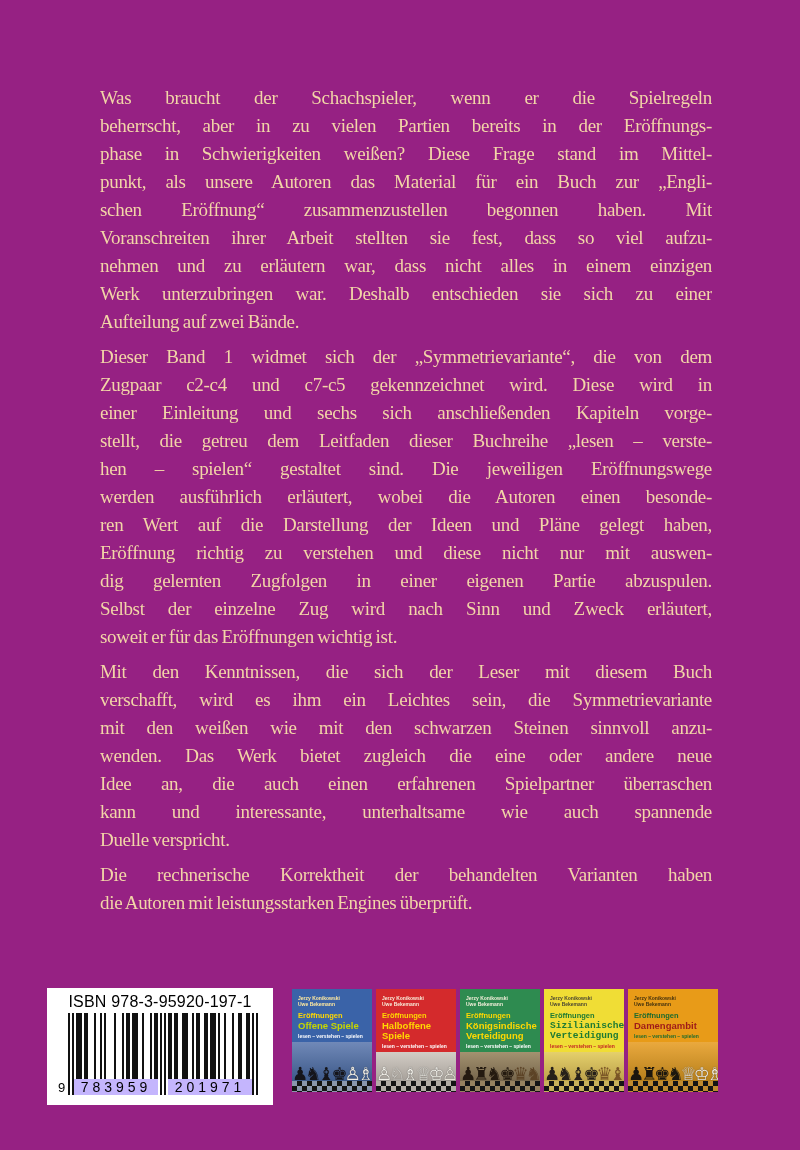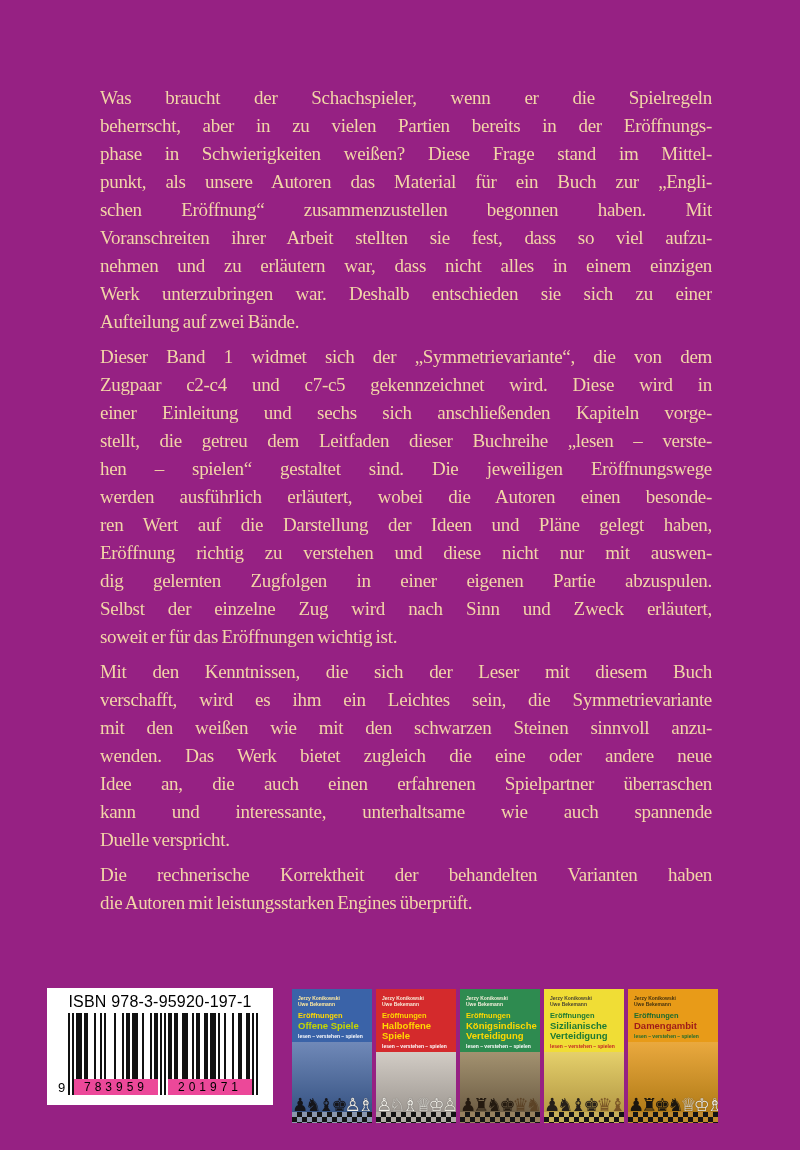--- a/index.html
+++ b/index.html
@@ -35,30 +35,30 @@
   .barcode-row{
     display:flex;align-items:flex-end;
     margin-top:2px;padding-left:11px;
   }
   .lead-digit{font-size:13px;line-height:15px;width:10px;}
   .bars-wrap{position:relative;width:190px;height:82px;}
   .bars{display:flex;height:100%;}
   .bars span{width:2px;height:100%;}
   .bars span.b{background:#111;}
   .bc-strip{
-    position:absolute;bottom:0;height:16px;background:#ec4899;
+    position:absolute;bottom:0;height:16px;background:#c4b5fd;
     display:flex;align-items:flex-end;justify-content:center;
-    font-size:12px;line-height:15px;letter-spacing:4px;
+    font-size:14px;line-height:15px;letter-spacing:4px;
   }
   .bc-strip.left{left:6px;width:84px;}
   .bc-strip.right{left:100px;width:84px;}
   
   .series-strip{position:absolute;left:0;top:0;width:800px;height:1150px;pointer-events:none;}
   .cover{
-    position:absolute;top:989px;height:134px;width:80px;
+    position:absolute;top:989px;height:103px;width:80px;
     display:flex;flex-direction:column;
     box-sizing:border-box;
     overflow:hidden;
   }
   .c-text{padding:6px 5px 0 6px;}
   .c-author{font-size:5px;line-height:6px;font-weight:bold;}
   .c-series{margin-top:5px;font-size:7.5px;line-height:8px;font-weight:bold;}
   .c-title{margin-top:1px;font-size:9.5px;line-height:10px;font-weight:bold;}
   .c-tagline{margin-top:2px;font-size:5px;line-height:6px;font-weight:bold;white-space:nowrap;}
   .c-photo{flex:1;position:relative;margin-top:3px;min-height:34px;}
@@ -261,21 +261,21 @@
         <div class="c-photo" style="background: linear-gradient(rgb(163, 146, 112), rgb(100, 84, 61));">
           <div class="c-pieces"><span style="color: rgb(36, 26, 16);">♟♜♞♚</span><span style="color: rgb(92, 67, 38);">♛♞♜♟</span></div>
           <div class="c-board" style="background: repeating-conic-gradient(rgb(20, 20, 20) 0%, rgb(20, 20, 20) 25%, rgb(150, 129, 95) 0%, rgb(150, 129, 95) 50%) 0% 0% / 10px 10px;"></div>
         </div>
       </article>
       <article class="cover" style="left: 544px; width: 80px; background: rgb(240, 221, 53);">
         <div class="c-text">
           <div class="c-author" style="color: rgb(74, 70, 50);">Jerzy Konikowski</div>
           <div class="c-author" style="color: rgb(74, 70, 50);">Uwe Bekemann</div>
           <div class="c-series" style="color: rgb(29, 122, 52);">Eröffnungen</div>
-          <div class="c-title" style="color: rgb(29, 122, 52);">Sizilianische Verteidigung</div>
+          <div class="c-title" style="color: rgb(29, 122, 52); font-family: Liberation Mono, monospace;">Sizilianische Verteidigung</div>
           <div class="c-tagline" style="color: rgb(196, 37, 37);">lesen – verstehen – spielen</div>
         </div>
         <div class="c-photo" style="background: linear-gradient(rgb(229, 208, 107), rgb(171, 143, 62));">
           <div class="c-pieces"><span style="color: rgb(38, 32, 26);">♟♞♝♚</span><span style="color: rgb(122, 85, 38);">♛♝♞♟</span></div>
           <div class="c-board" style="background: repeating-conic-gradient(rgb(20, 20, 20) 0%, rgb(20, 20, 20) 25%, rgb(199, 176, 90) 0%, rgb(199, 176, 90) 50%) 0% 0% / 10px 10px;"></div>
         </div>
       </article>
       <article class="cover" style="left: 628px; width: 90px; background: rgb(232, 155, 24);">
         <div class="c-text">
           <div class="c-author" style="color: rgb(69, 50, 14);">Jerzy Konikowski</div>

